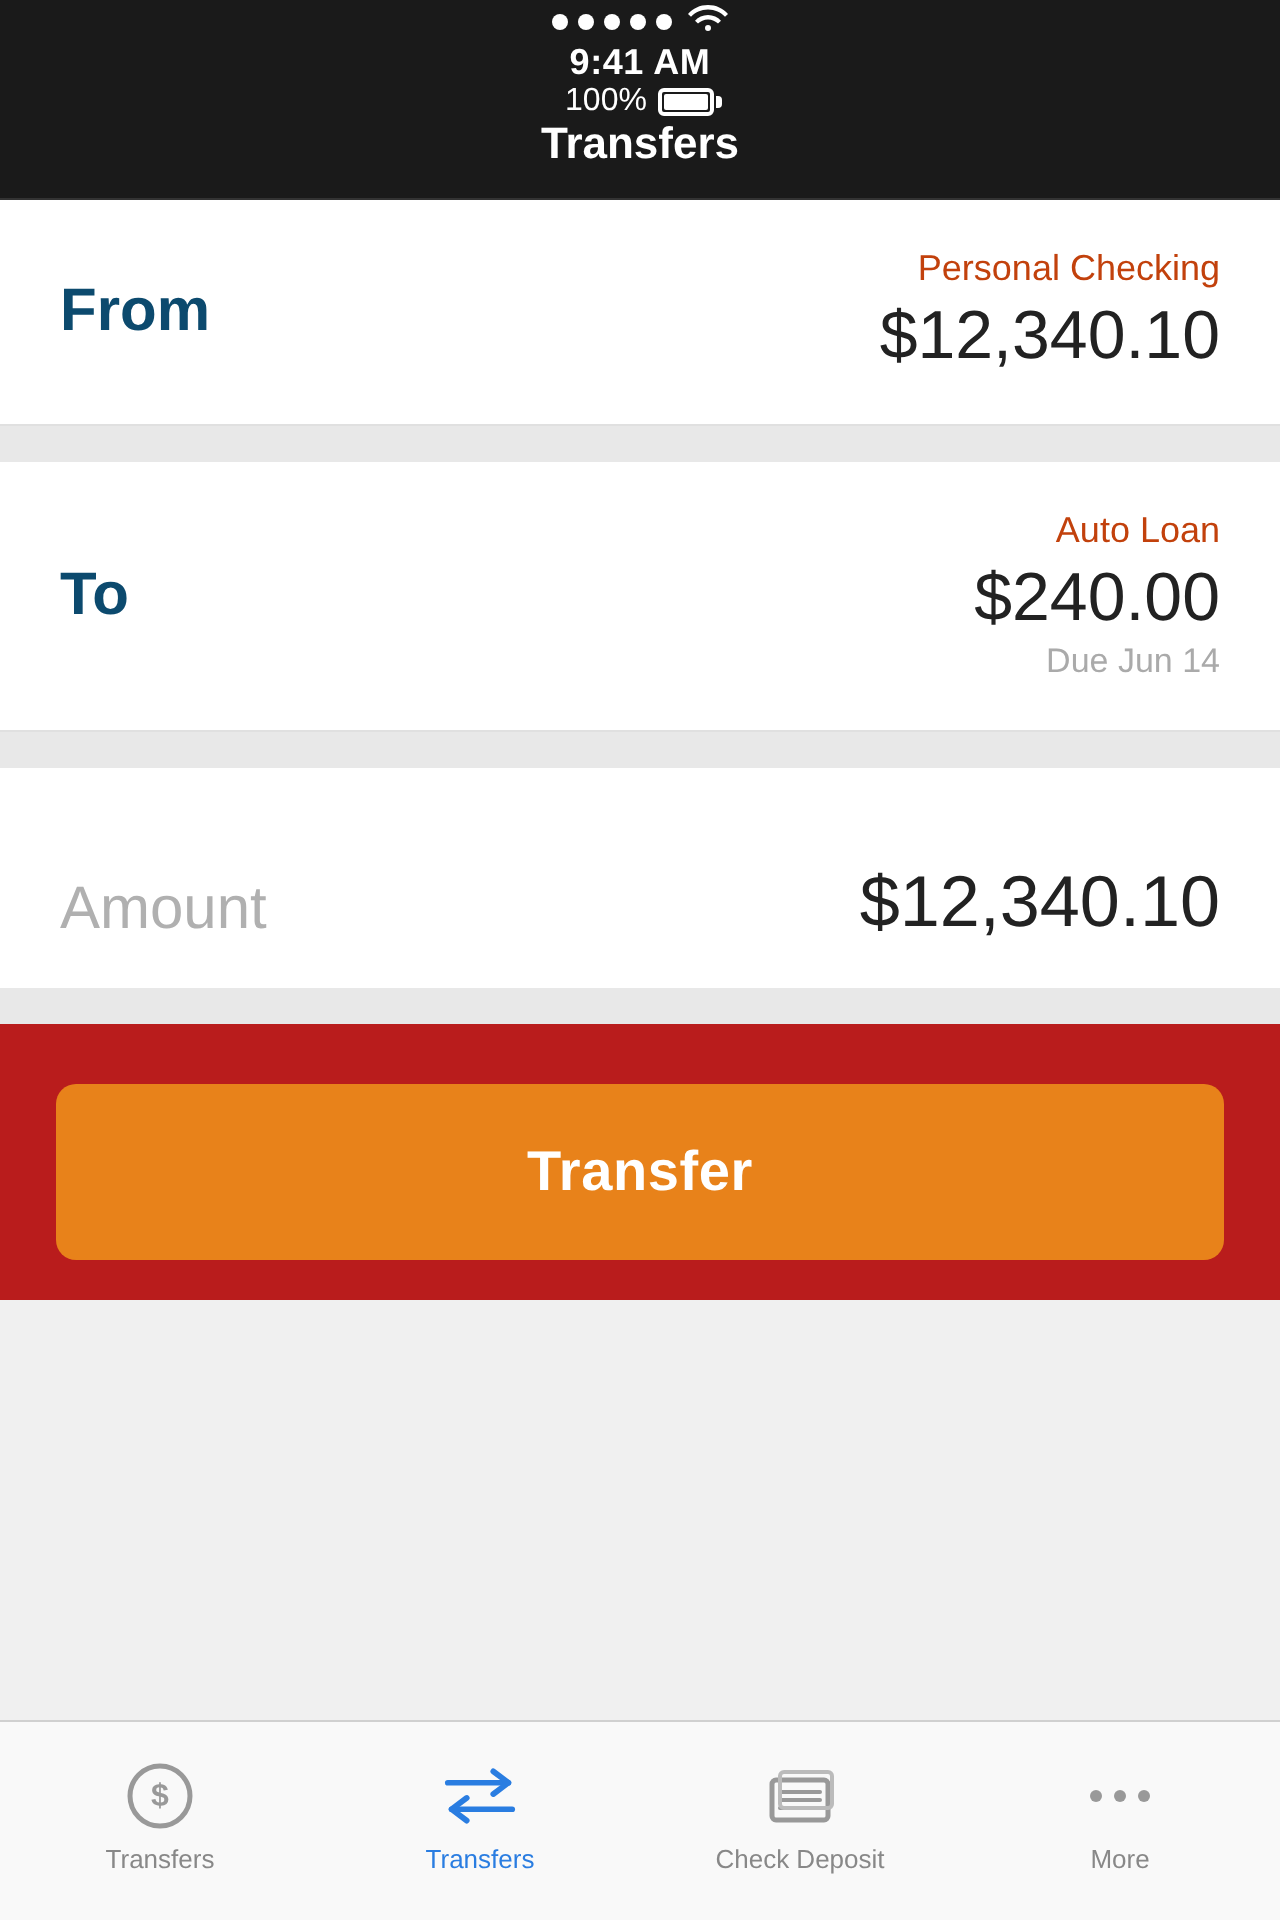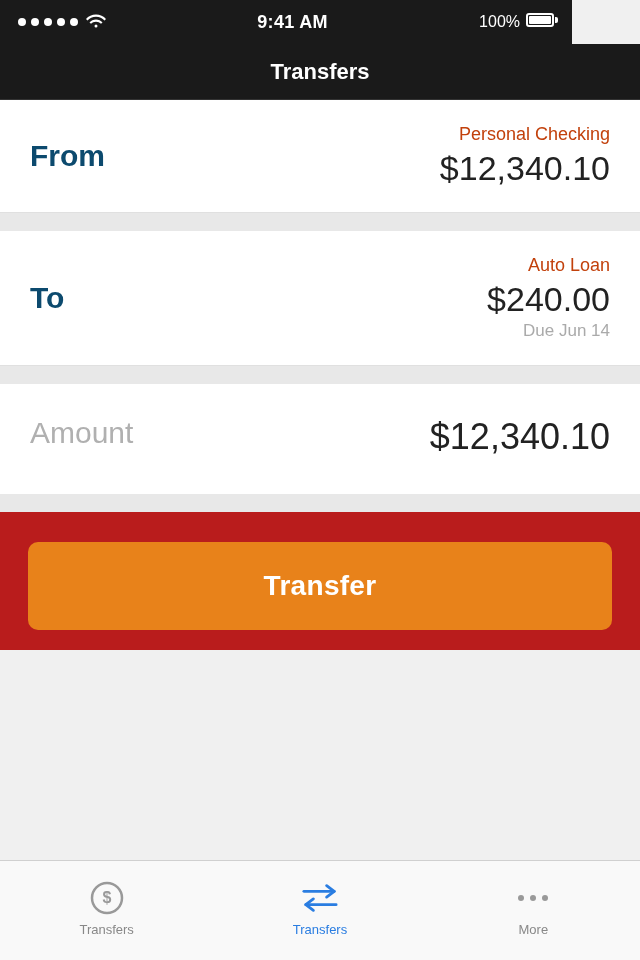--- a/index.html
+++ b/index.html
@@ -8,30 +8,31 @@
       width: 640px;
       height: 960px;
       font-family: -apple-system, 'Helvetica Neue', Helvetica, sans-serif;
       background: #f0f0f0;
       overflow: hidden;
       position: relative;
     }
 
     
     .status-bar {
-      width: 572px;
+      width: 640px;
       height: 44px;
       background: #1a1a1a;
       display: flex;
       align-items: center;
       justify-content: space-between;
       padding: 0 18px;
       color: white;
       font-size: 16px;
       font-weight: 500;
+      flex-direction: column;
     }
     .status-left {
       display: flex;
       align-items: center;
       gap: 8px;
     }
     .signal-dots {
       display: flex; gap: 5px;
     }
     .signal-dot {
@@ -42,20 +43,21 @@
     .wifi-icon {
       font-size: 18px;
     }
     .status-center {
       font-size: 18px;
       font-weight: 600;
       letter-spacing: 0.3px;
     }
     .status-right {
       display: flex;
+      align-items: center;
       gap: 6px;
       font-size: 16px;
     }
     .battery-icon {
       width: 28px;
       height: 14px;
       border: 2px solid white;
       border-radius: 3px;
       position: relative;
       display: inline-flex;
@@ -142,23 +144,23 @@
 
     .divider {
       height: 18px;
       background: #e8e8e8;
     }
 
     
     .amount-row {
       background: white;
       display: flex;
-      align-items: flex-start;
+      align-items: flex-end;
       justify-content: space-between;
-      padding: 32px 30px;
+      padding: 22px 30px;
       min-height: 110px;
     }
 
     .amount-label {
       font-size: 30px;
       color: #b0b0b0;
       font-weight: 300;
     }
 
     .amount-value {
@@ -322,20 +324,34 @@
         <polyline points="26,2 34,8 26,14" fill="none" stroke="#2a7de1" stroke-width="3" stroke-linejoin="round" stroke-linecap="round"></polyline>
 
         <line x1="36" y1="22" x2="4" y2="22" stroke="#2a7de1" stroke-width="3" stroke-linecap="round"></line>
         <polyline points="12,16 4,22 12,28" fill="none" stroke="#2a7de1" stroke-width="3" stroke-linejoin="round" stroke-linecap="round"></polyline>
       </svg>
     </div>
     <span class="tab-label active">Transfers</span>
   </div>
 
 
+  <div class="tab-item">
+    <div class="tab-icon">
+      <svg width="36" height="32" viewBox="0 0 36 32">
+
+        <rect x="4" y="8" width="28" height="20" rx="2" fill="none" stroke="#999" stroke-width="2.5"></rect>
+        <line x1="8" y1="14" x2="28" y2="14" stroke="#999" stroke-width="2" stroke-linecap="round"></line>
+        <line x1="8" y1="18" x2="28" y2="18" stroke="#999" stroke-width="2" stroke-linecap="round"></line>
+        <line x1="8" y1="22" x2="20" y2="22" stroke="#999" stroke-width="2" stroke-linecap="round"></line>
+
+        <rect x="8" y="4" width="26" height="18" rx="2" fill="none" stroke="#bbb" stroke-width="2"></rect>
+      </svg>
+    </div>
+    <span class="tab-label">Check Deposit</span>
+  </div>
 
   <div class="tab-item">
     <div class="tab-icon">
       <svg width="36" height="32" viewBox="0 0 36 32">
         <circle cx="6" cy="16" r="3" fill="#999"></circle>
         <circle cx="18" cy="16" r="3" fill="#999"></circle>
         <circle cx="30" cy="16" r="3" fill="#999"></circle>
       </svg>
     </div>
     <span class="tab-label">More</span>

